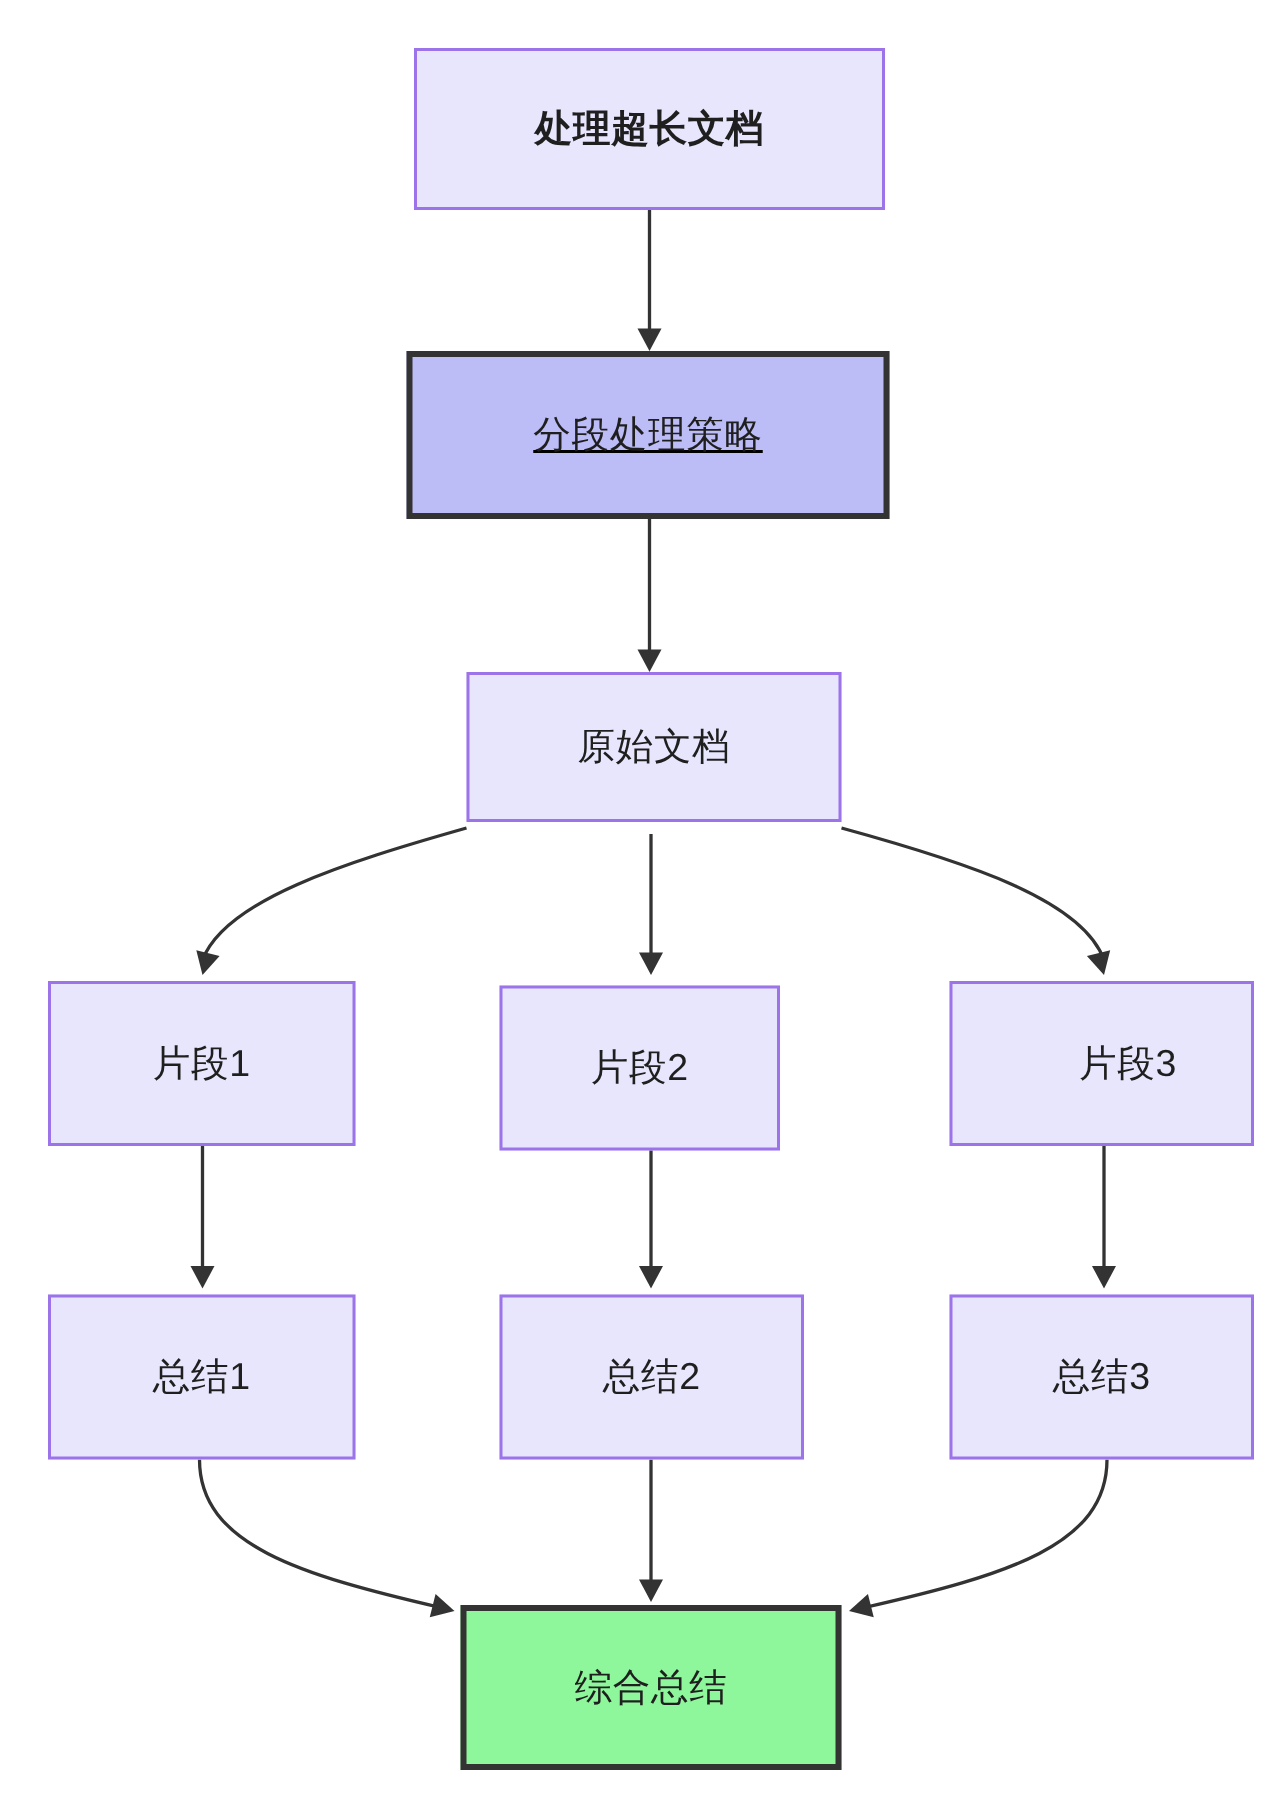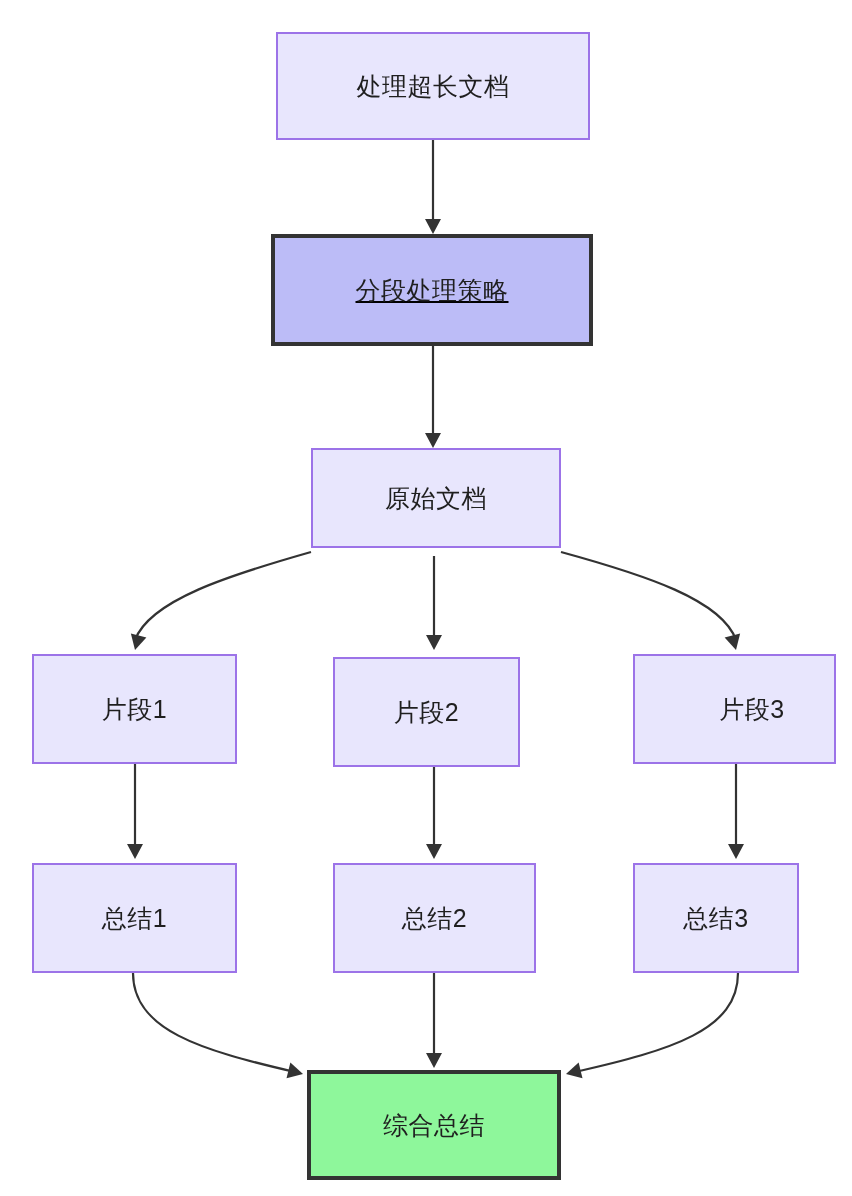--- a/index.html
+++ b/index.html
@@ -91,21 +91,21 @@
         <path d="M 0,0 L -15,-8 L -15,8 Z" class="edge-head" fill="#333333" transform="translate(135,859) rotate(90)"></path>
         <path d="M 0,0 L -15,-8 L -15,8 Z" class="edge-head" fill="#333333" transform="translate(434,859) rotate(90)"></path>
         <path d="M 0,0 L -15,-8 L -15,8 Z" class="edge-head" fill="#333333" transform="translate(736,859) rotate(90)"></path>
         <path d="M 0,0 L -15,-8 L -15,8 Z" class="edge-head" fill="#333333" transform="translate(303,1074) rotate(14)"></path>
         <path d="M 0,0 L -15,-8 L -15,8 Z" class="edge-head" fill="#333333" transform="translate(434,1068) rotate(90)"></path>
         <path d="M 0,0 L -15,-8 L -15,8 Z" class="edge-head" fill="#333333" transform="translate(566,1074) rotate(166)"></path>
       </g>
   </svg>
 
   <div id="node-layer">
-      <div class="node style-light" style="left: 276px; top: 32px; width: 314px; height: 108px;">
+      <div class="node style-light" style="left: 276px; top: 32px; width: 314px; height: 108px; font-weight: bold;">
         <span class="node-label">处理超长文档</span>
       </div>
       <div class="node style-accent" style="left: 271px; top: 234px; width: 322px; height: 112px;">
         <span class="node-label">分段处理策略</span>
       </div>
       <div class="node style-light" style="left: 311px; top: 448px; width: 250px; height: 100px;">
         <span class="node-label">原始文档</span>
       </div>
       <div class="node style-light" style="left: 32px; top: 654px; width: 205px; height: 110px;">
         <span class="node-label">片段1</span>
@@ -115,21 +115,21 @@
       </div>
       <div class="node style-light" style="left: 633px; top: 654px; width: 203px; height: 110px; padding-left: 35px;">
         <span class="node-label">片段3</span>
       </div>
       <div class="node style-light" style="left: 32px; top: 863px; width: 205px; height: 110px;">
         <span class="node-label">总结1</span>
       </div>
       <div class="node style-light" style="left: 333px; top: 863px; width: 203px; height: 110px;">
         <span class="node-label">总结2</span>
       </div>
-      <div class="node style-light" style="left: 633px; top: 863px; width: 166px; height: 110px;">
+      <div class="node style-light" style="left: 633px; top: 863px; width: 203px; height: 110px;">
         <span class="node-label">总结3</span>
       </div>
       <div class="node style-success" style="left: 307px; top: 1070px; width: 254px; height: 110px; align-items: center;">
         <span class="node-label">综合总结</span>
       </div>
     </div>
 
 </div>
 
 </body></html>

